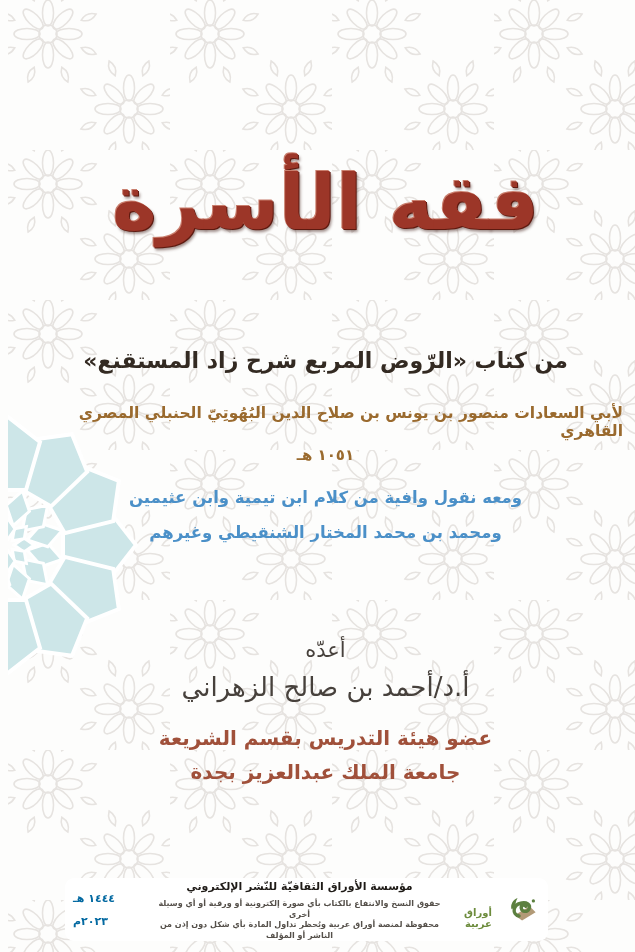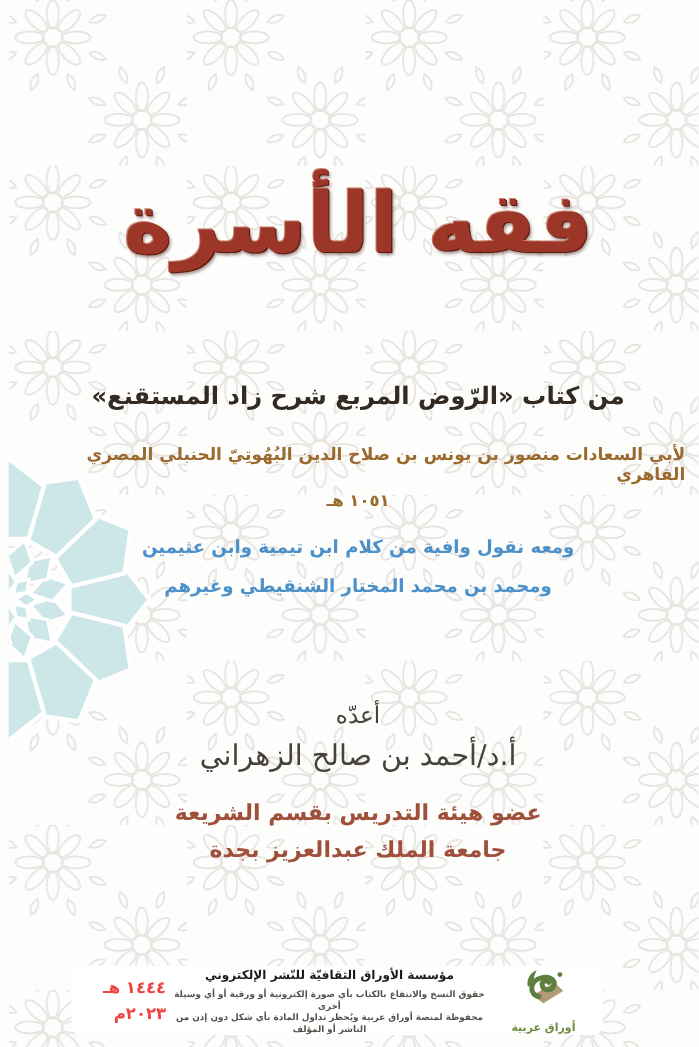--- a/index.html
+++ b/index.html
@@ -60,30 +60,30 @@
   }
 
   .footer-band{
     position:absolute;top:878px;left:57px;width:483px;height:63px;
     background:#ffffff;border-radius:9px;
     display:flex;align-items:center;
     padding:0 8px;box-sizing:border-box;
     z-index:3;
   }
   .logo-block{
-    width:92px;display:flex;flex-direction:column;align-items:center;
+    width:92px;display:flex;align-items:flex-end;
     gap:12px;flex:none;
   }
   .logo-text{font-size:10px;color:#6d8c3d;font-weight:700;}
   .footer-center{flex:1;text-align:center;padding:0 4px;}
   .publisher{font-size:11px;font-weight:700;color:#1e1a16;line-height:18px;}
   .copyright{font-size:8px;color:#55504a;line-height:10.5px;margin-top:3px;font-weight:700;}
   .dates-block{
-    width:78px;flex:none;text-align:right;
-    font-size:15px;font-weight:700;color:#ef4444;line-height:23px;
+    width:78px;flex:none;text-align:left;
+    font-size:11px;font-weight:700;color:#0369a1;line-height:23px;
   }
 </style>
 </head>
 <body>
 
 <div class="page">
 
   <svg class="bg" width="635" height="952" aria-hidden="true">
     <defs>
       <g id="flower" stroke="#e6e3e0" fill="none" stroke-width="1.6">

